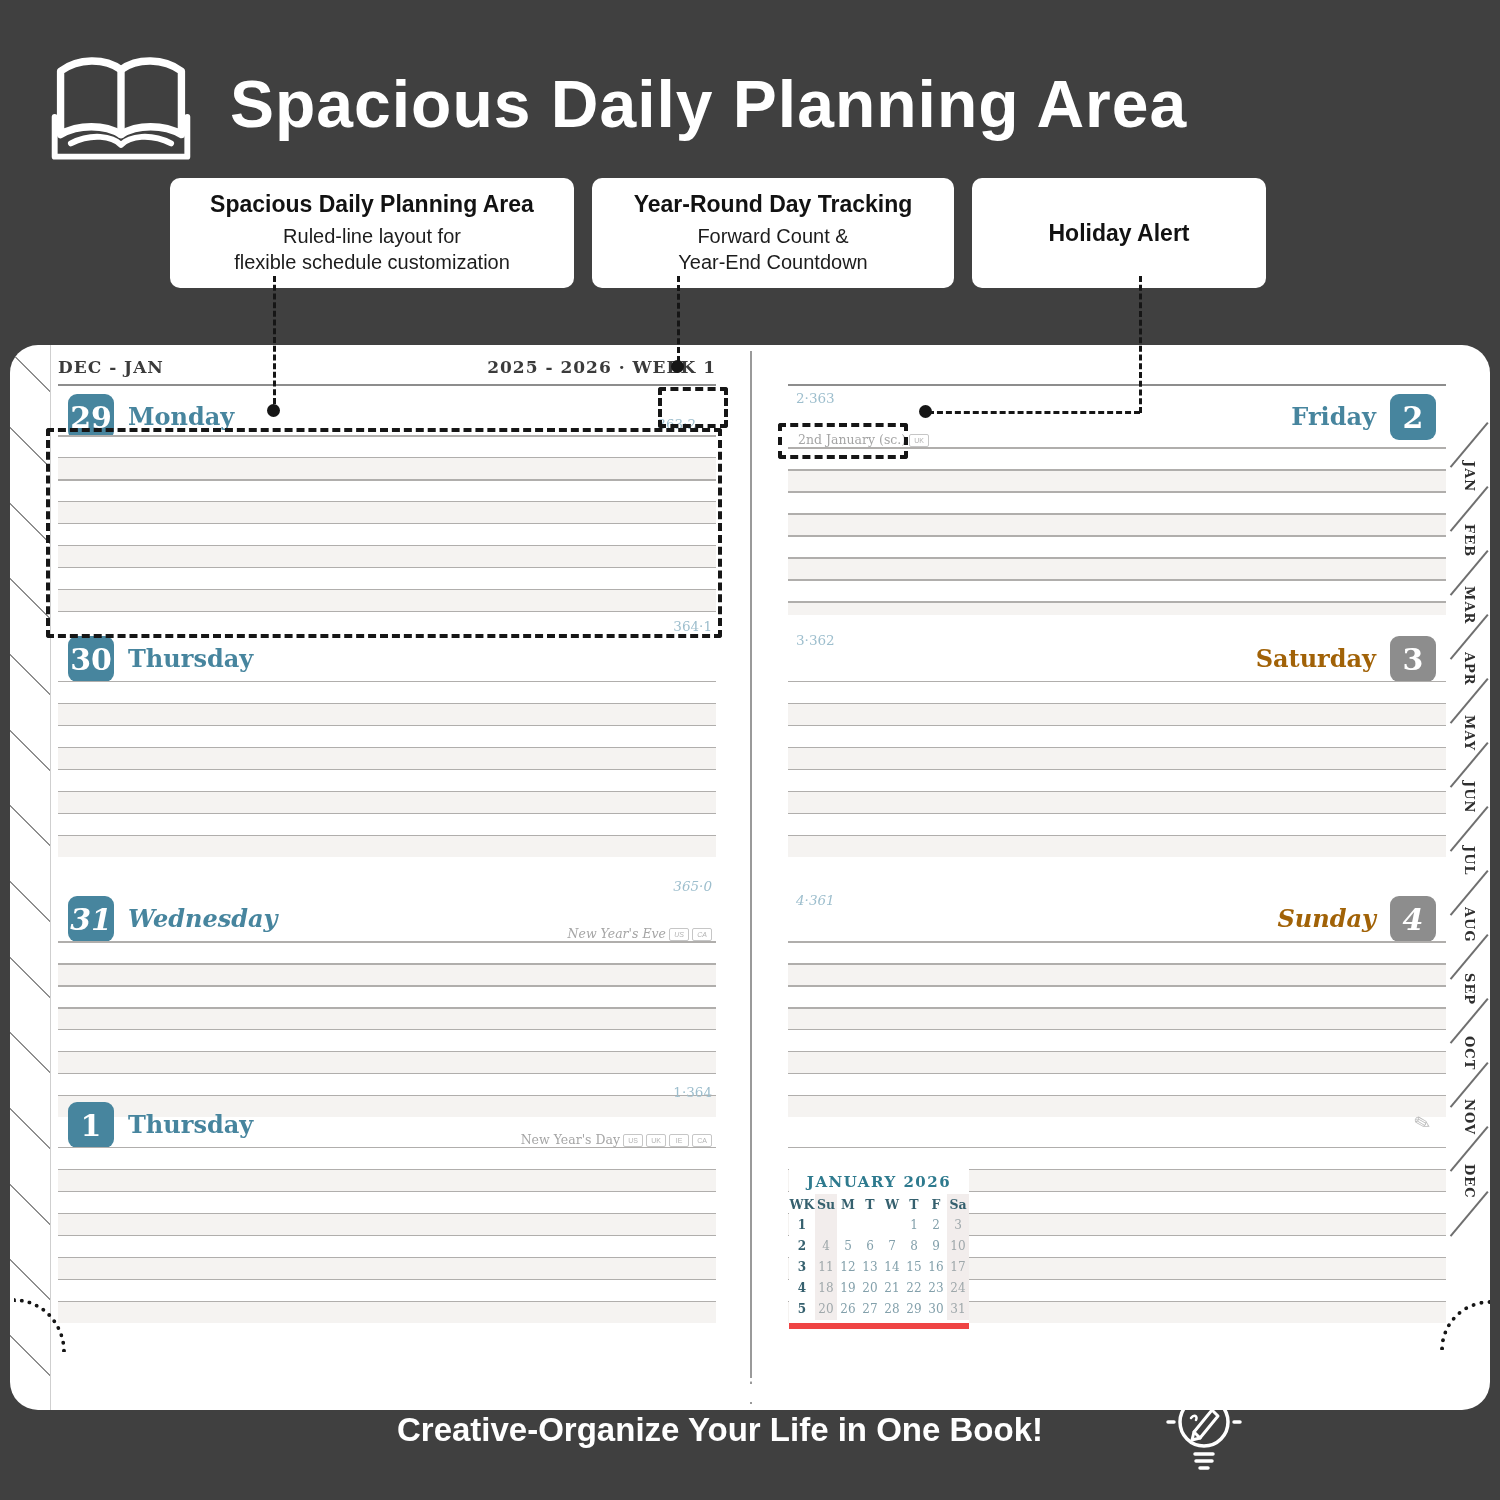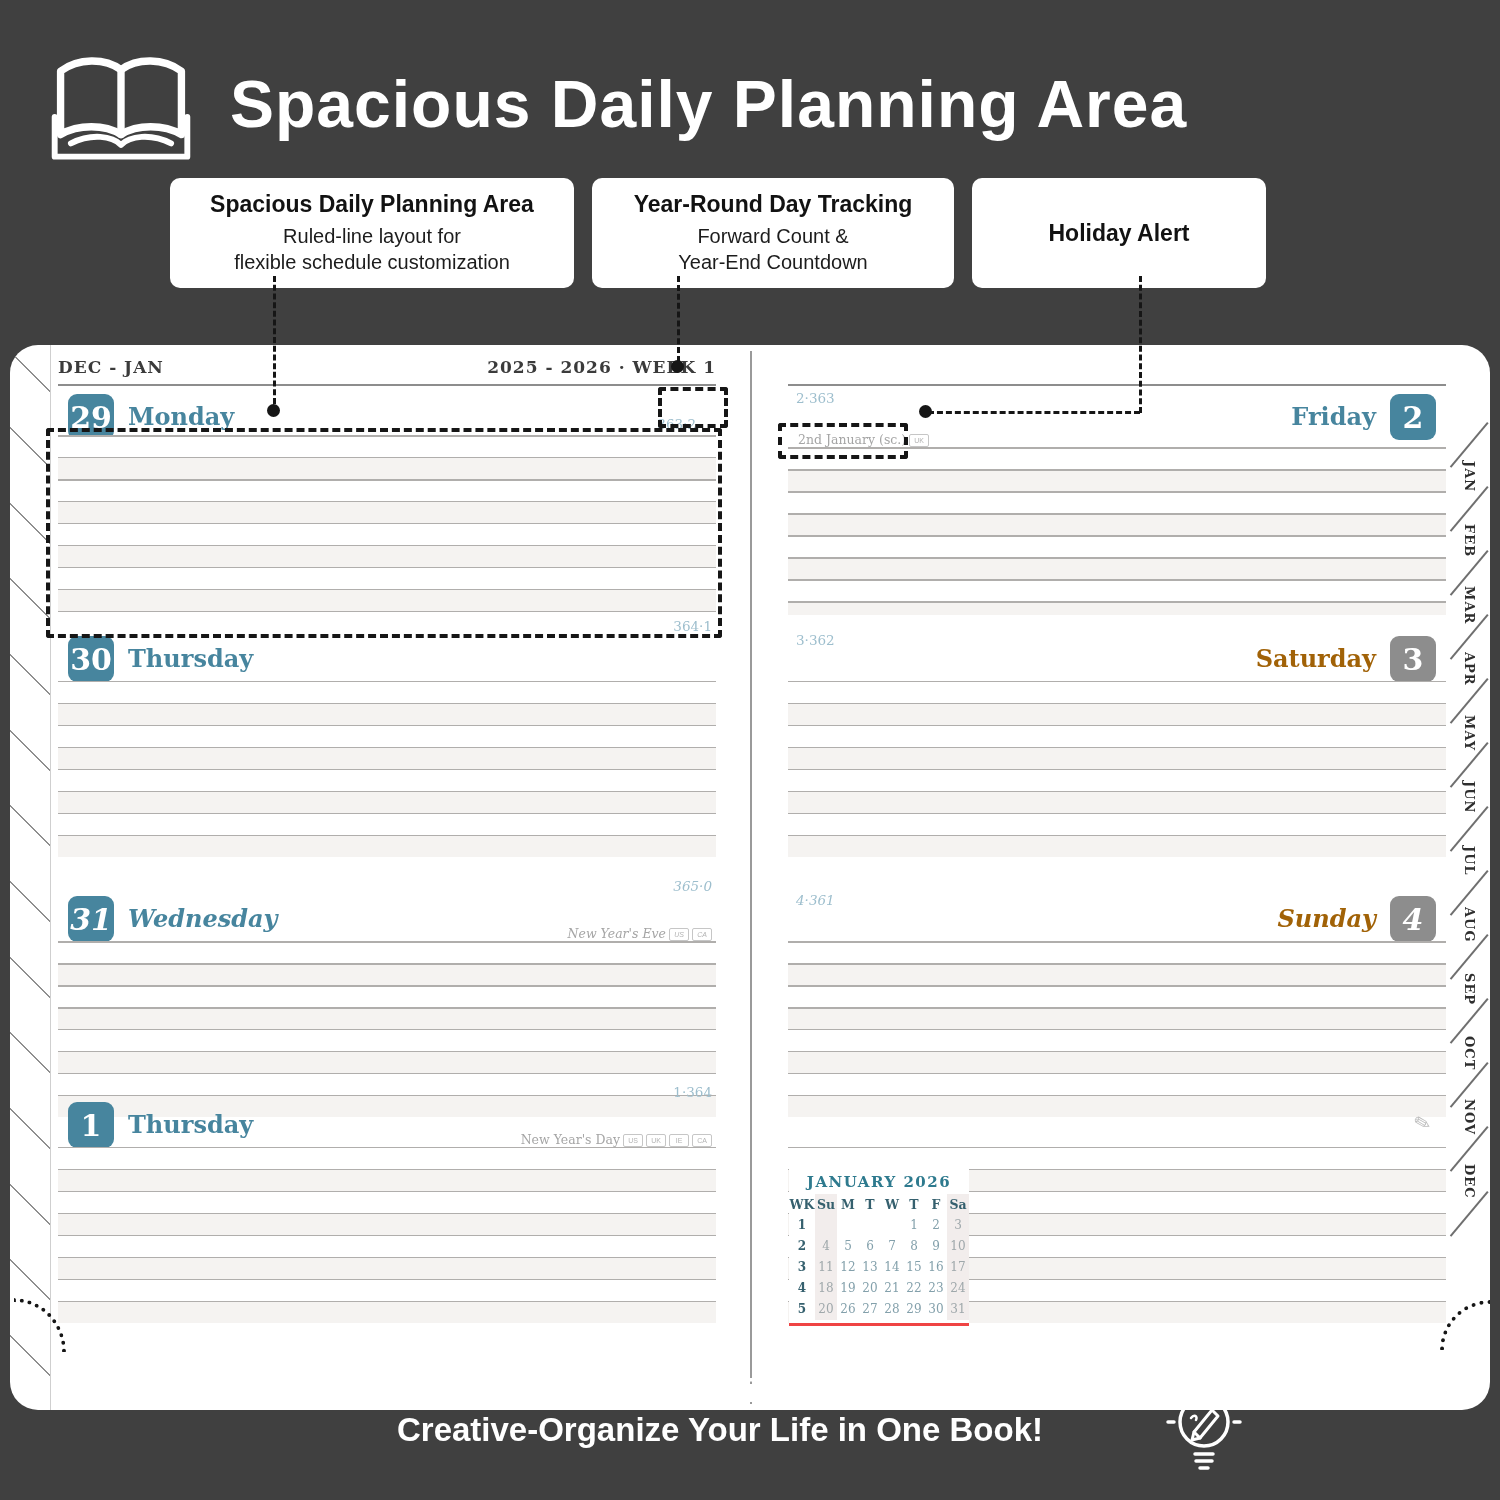--- a/index.html
+++ b/index.html
@@ -67,21 +67,21 @@
   .rsec .dcount{left:8px;top:5px;}
   .hol{position:absolute;font-family:"DejaVu Serif",serif;font-size:12.5px;color:#a5a5a5;white-space:nowrap;}
   .lsec .hol{right:4px;top:39px;}
   .rsec .hol{left:10px;top:47px;}
   .flag{display:inline-block;min-width:14px;padding:0 2px;height:11px;line-height:11px;
         border:1px solid #c6c6c6;border-radius:2px;font-size:7px;color:#b3b3b3;text-align:center;
         margin-left:3px;vertical-align:1px;font-family:"Liberation Sans",sans-serif;}
   #quill{position:absolute;left:1404px;top:766px;font-size:20px;color:#bdbdbd;transform:rotate(-15deg);}
   
   #minical{position:absolute;left:779px;top:824px;width:180px;background:#fff;
-           border-bottom:3px solid #ef4444;padding-bottom:3px;}
+           border-bottom:6px solid #ef4444;padding-bottom:3px;}
   #mc-title{text-align:center;font-family:"DejaVu Serif",serif;font-weight:bold;font-size:15px;
             color:#2e7a8e;letter-spacing:1.5px;padding:4px 0 3px;}
   #mc-grid{display:grid;grid-template-columns:26px 22px 22px 22px 22px 22px 22px 22px;}
   .mc-cell{height:21px;line-height:21px;text-align:center;font-family:"DejaVu Serif",serif;
            font-size:12px;color:#83a0ab;}
   .mc-head{color:#35606e;font-weight:bold;font-size:12.5px;}
   .mc-wk{color:#35606e;font-weight:bold;}
   .mc-we{background:#f2edec;}
   .mc-we.mc-cell:not(.mc-head){color:#9fa8ab;}
   

